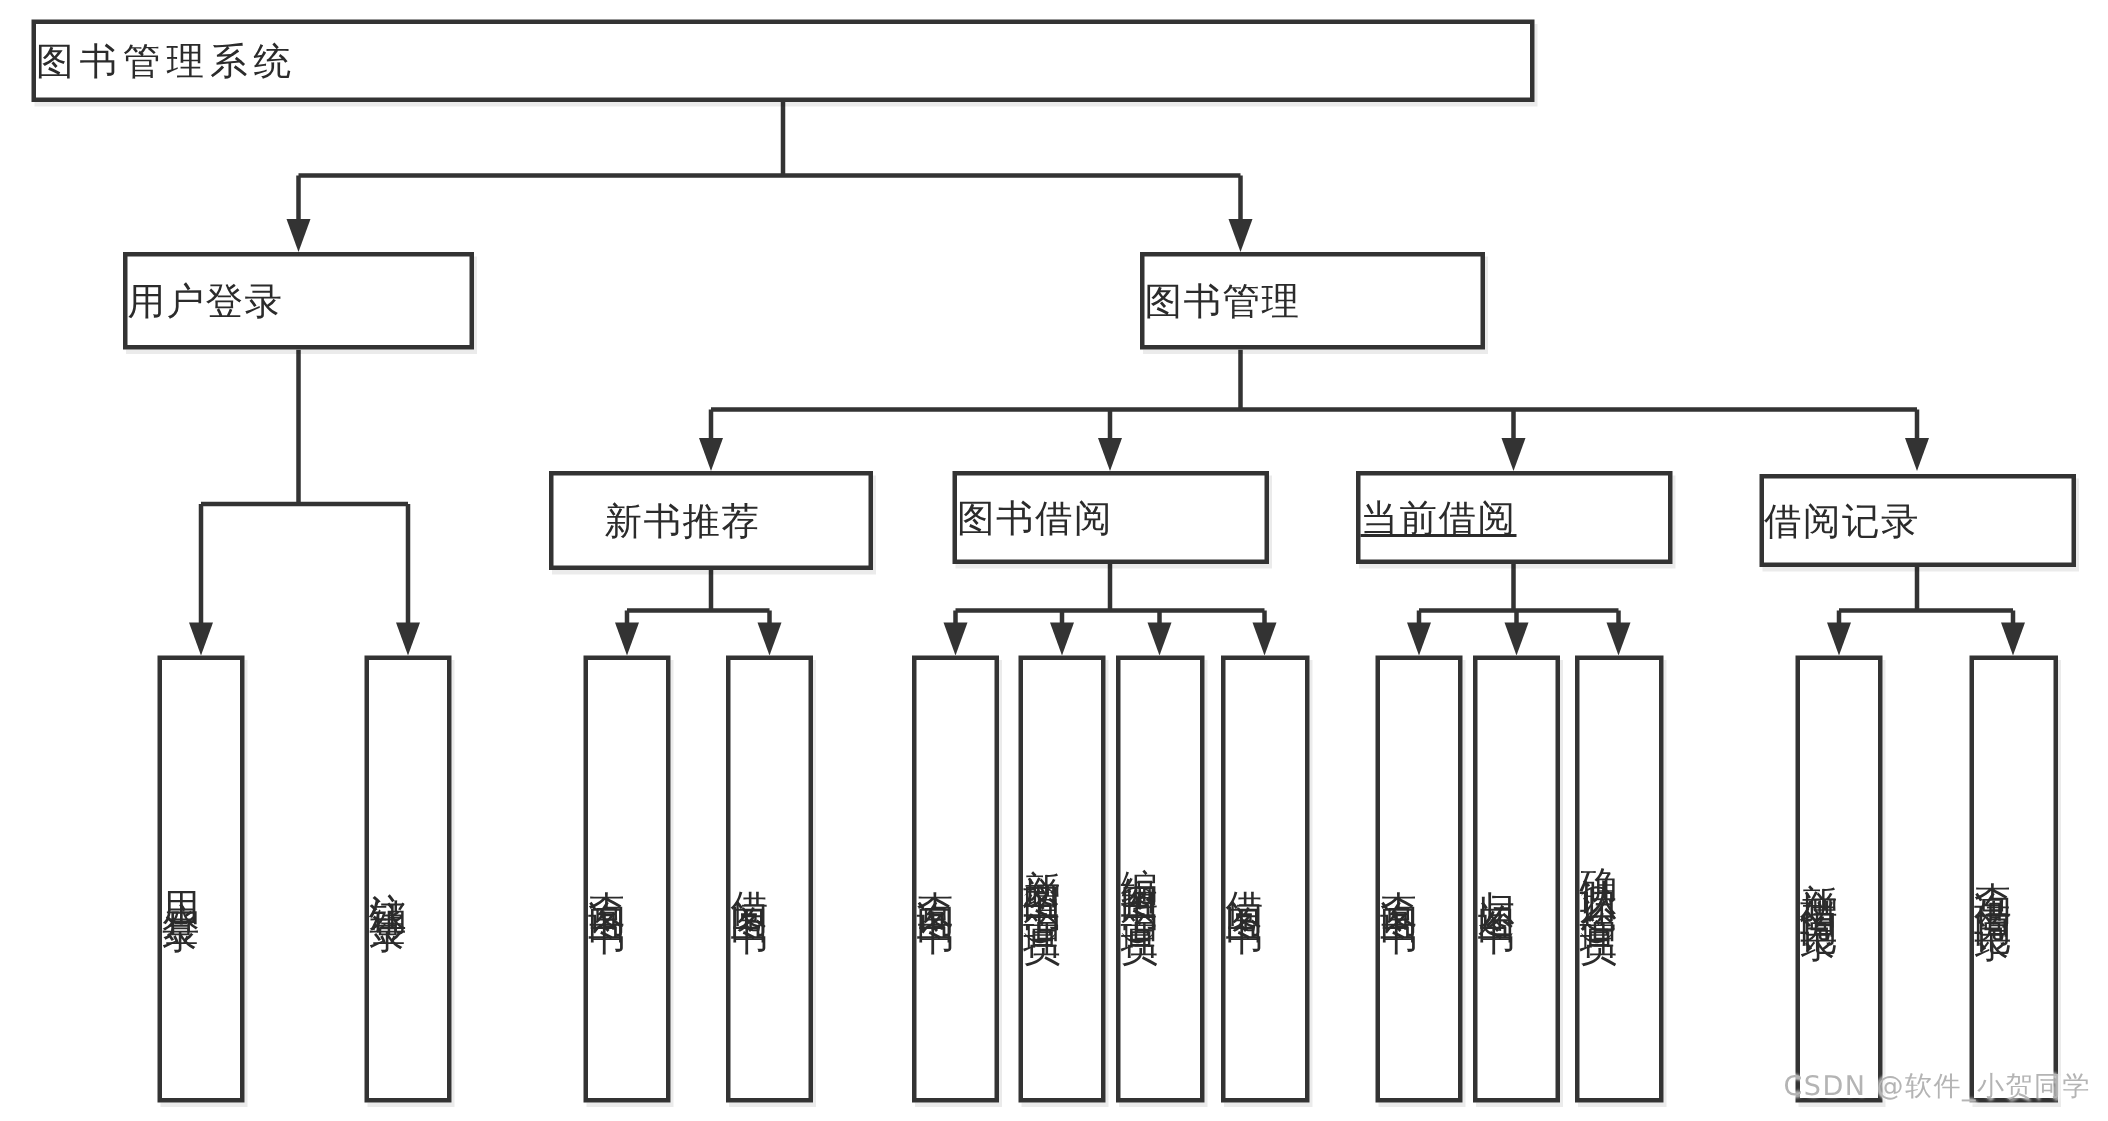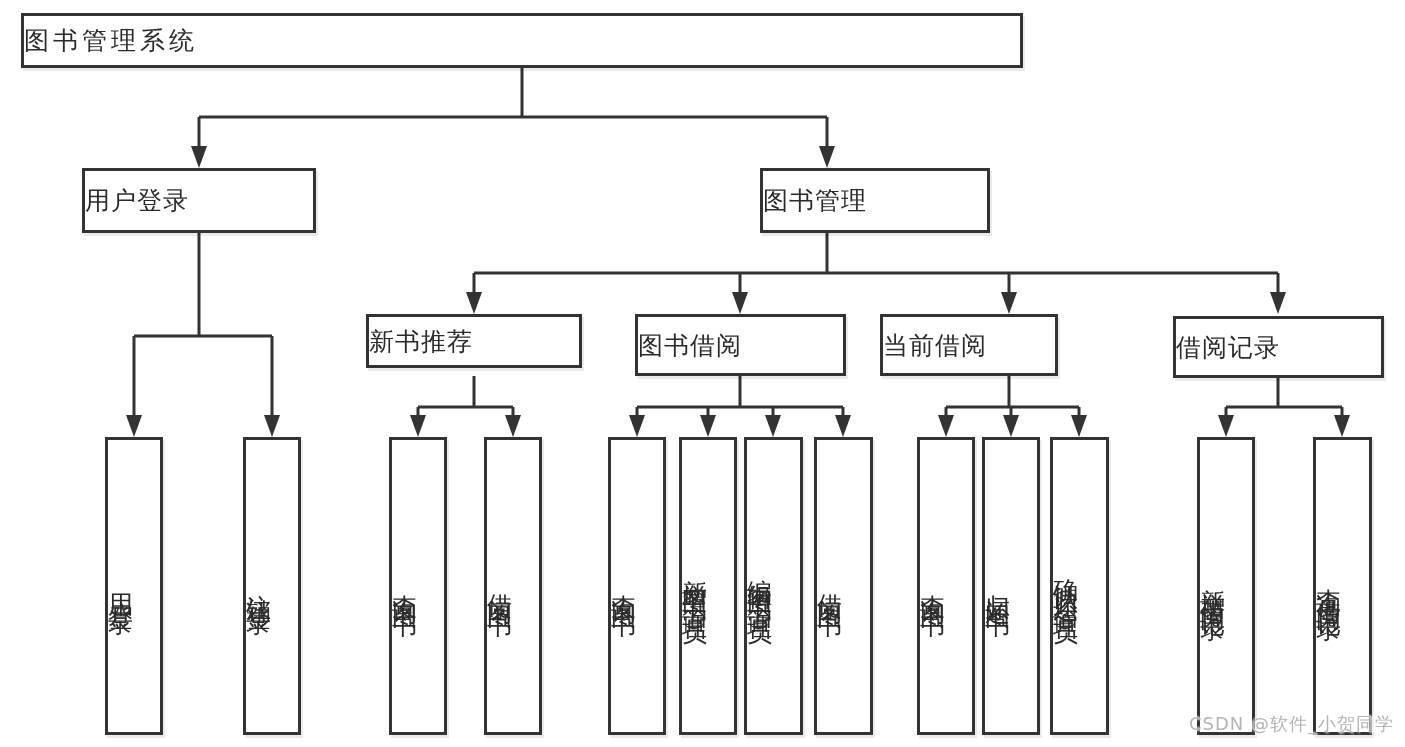--- a/index.html
+++ b/index.html
@@ -88,27 +88,27 @@
     <span>图书管理系统</span>
   </div>
 
   <div class="box" style="left:82px;top:168px;width:234px;height:65px;">
     <span>用户登录</span>
   </div>
   <div class="box" style="left:712px;top:168px;width:230px;height:65px;margin-left:48px;">
     <span>图书管理</span>
   </div>
 
-  <div class="box" style="left:366px;top:314px;width:216px;height:54px;">
+  <div class="box" style="left:366px;top:314px;width:216px;height:66px;padding-left:34px;">
     <span>新书推荐</span>
   </div>
   <div class="box" style="left:635px;top:314px;width:211px;height:62px;">
     <span>图书借阅</span>
   </div>
-  <div class="box" style="left:880px;top:314px;width:178px;height:62px;">
+  <div class="box" style="left:904px;top:314px;width:211px;height:62px;text-decoration:underline;">
     <span>当前借阅</span>
   </div>
   <div class="box" style="left:1173px;top:316px;width:211px;height:62px;">
     <span>借阅记录</span>
   </div>
 
   <div class="vbox" style="left:105px;top:437px;width:58px;height:298px;">
     <span class="vlabel">用户登录</span>
   </div>
   <div class="vbox" style="left:243px;top:437px;width:58px;height:298px;">

